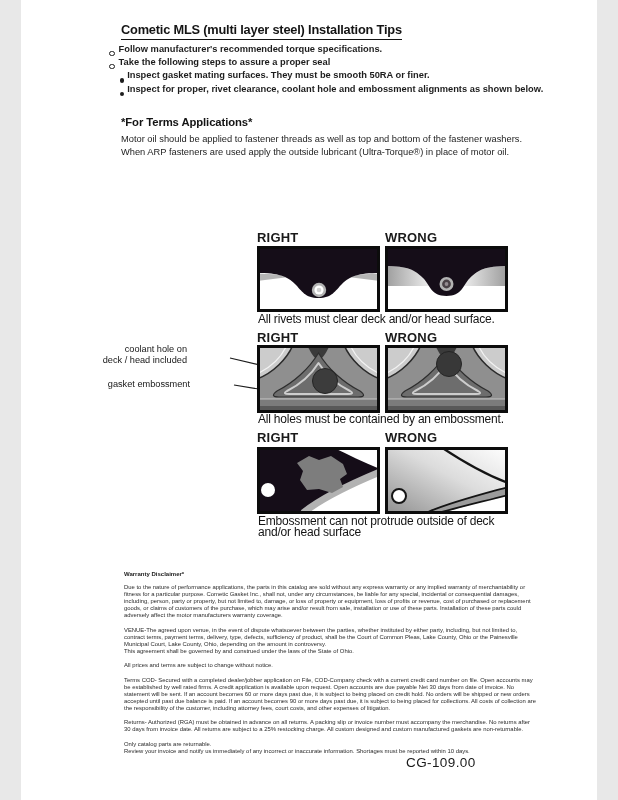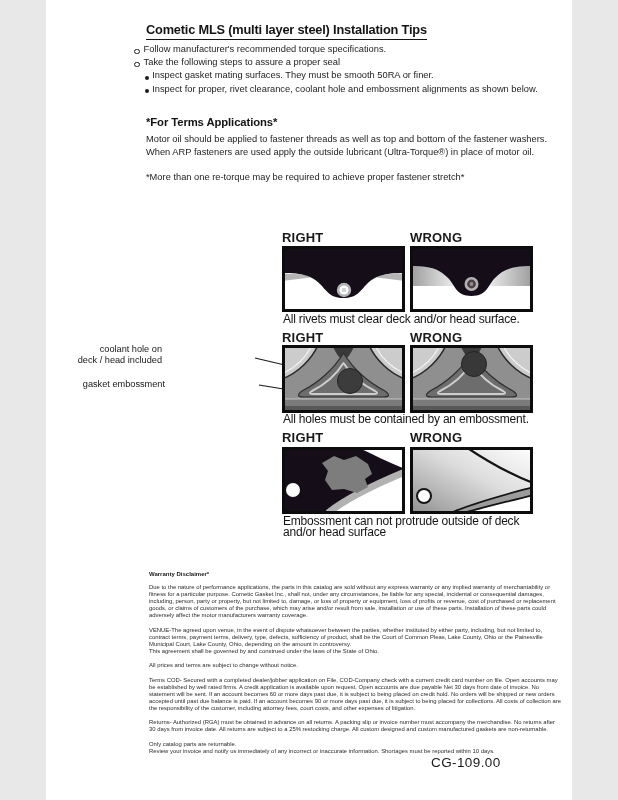--- a/index.html
+++ b/index.html
@@ -1,28 +1,28 @@
 <!DOCTYPE html>
 <html><head>
 <meta charset="utf-8">
 <style>
   html,body{margin:0;padding:0;background:#e8e8e8;}
   .page{
-    position:relative;width:526px;height:800px;background:#ffffff;
+    position:relative;width:576px;height:800px;background:#ffffff;
     font-family:"Liberation Sans","DejaVu Sans",sans-serif;color:#1d1d1d;
     overflow:hidden;margin:0 auto;
   }
   .abs{position:absolute;}
   .title{
     font-size:12.8px;font-weight:bold;letter-spacing:-0.2px;color:#141414;
     border-bottom:1.8px solid #141414;padding-bottom:2px;display:inline-block;
   }
   .body-text{font-size:9.3px;line-height:13px;color:#1d1d1d;}
   .pre{white-space:pre-line;}
-  .b-row{display:flex;align-items:center;font-size:9.3px;line-height:13.2px;}
+  .b-row{display:flex;align-items:flex-end;font-size:9.3px;line-height:13.2px;font-weight:bold;}
   .b-sub{margin-left:11px;}
   .mk-circle{flex:none;width:3.6px;height:3.6px;border:1px solid #1d1d1d;border-radius:50%;margin:3.5px 4px 0 0;}
   .mk-dot{flex:none;width:4.2px;height:4.2px;background:#1d1d1d;border-radius:50%;margin:4px 3px 0 0;}
   .diesel-h{font-size:11.3px;font-weight:bold;color:#141414;margin-bottom:5px;letter-spacing:-0.1px;}
   .diesel p{margin:0 0 10px 0;}
   .dlabel{position:absolute;width:123px;text-align:left;font-size:13px;font-weight:bold;letter-spacing:0.2px;color:#1a1a1a;}
   .caption{position:absolute;font-size:12px;font-weight:normal;letter-spacing:-0.2px;line-height:11px;color:#141414;}
   .dbox{position:absolute;width:123px;}
   .dbox svg{display:block;}
   .callout{position:absolute;font-size:9.2px;line-height:10.5px;color:#161616;text-align:right;}
@@ -56,21 +56,20 @@
     <div class="b-row b-sub">
       <span class="mk-dot"></span>
       <span>Inspect for proper, rivet clearance, coolant hole and embossment alignments as shown below.</span>
     </div>
   </div>
 
   <div class="abs diesel" style="left:100px;top:116px;width:472px;">
     <div class="diesel-h">*For Terms Applications*</div>
     <p class="body-text pre">Motor oil should be applied to fastener threads as well as top and bottom of the fastener washers.
 When ARP fasteners are used apply the outside lubricant (Ultra-Torque®) in place of motor oil.</p>
-    <p class="body-text" style="margin-top:12px;">*More than one re-torque may be required to achieve proper fastener stretch*</p>
   </div>
 
   <div class="dlabel" style="left:236px;top:230px;">RIGHT</div>
   <div class="dlabel" style="left:364px;top:230px;">WRONG</div>
 
   <div class="dbox" style="left:236px;top:246px;">
     <svg width="123" height="66" viewBox="0 0 123 66">
       <rect width="123" height="66" fill="#ffffff"></rect>
       <polygon points="0,27.5 44,29.5 0,35" fill="#b5b5b5"></polygon>
       <polygon points="123,27.5 79,29.5 123,35" fill="#b5b5b5"></polygon>

